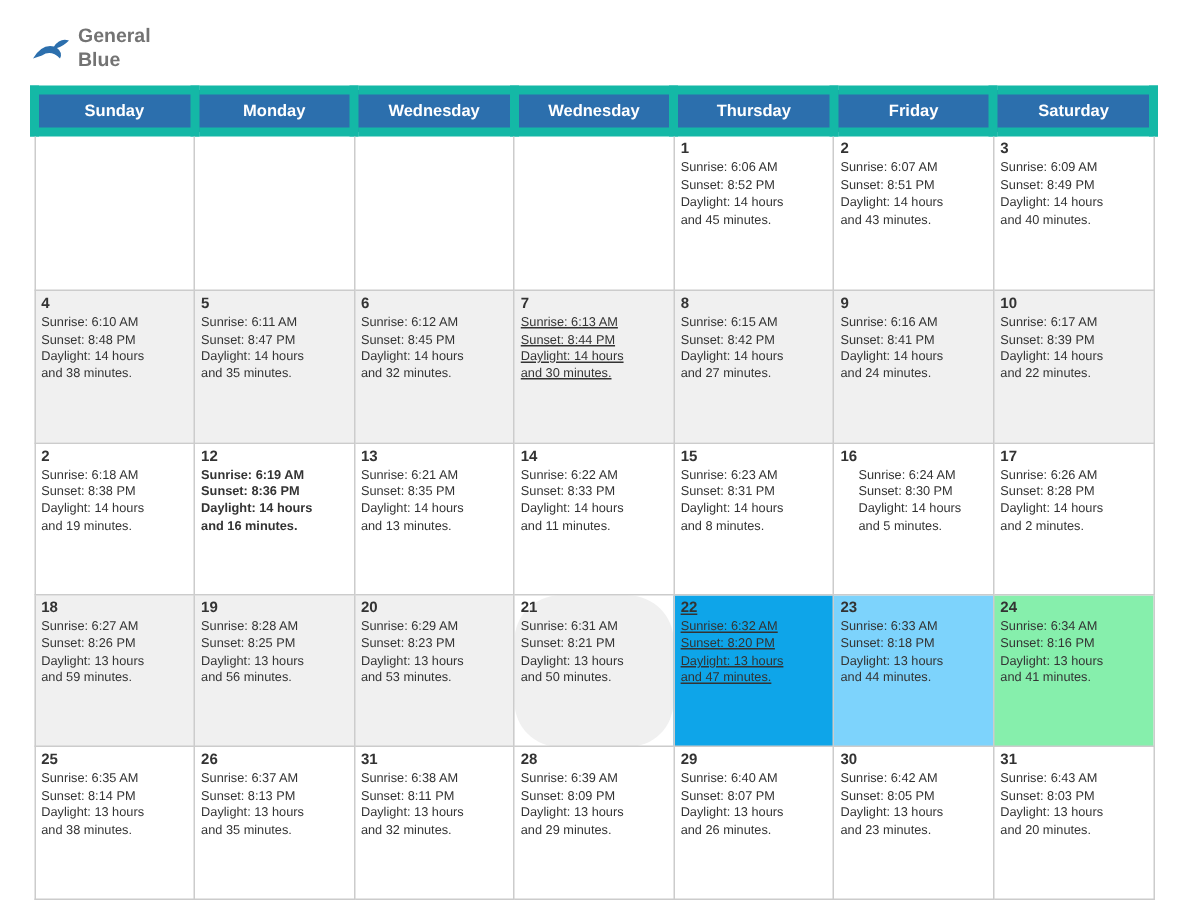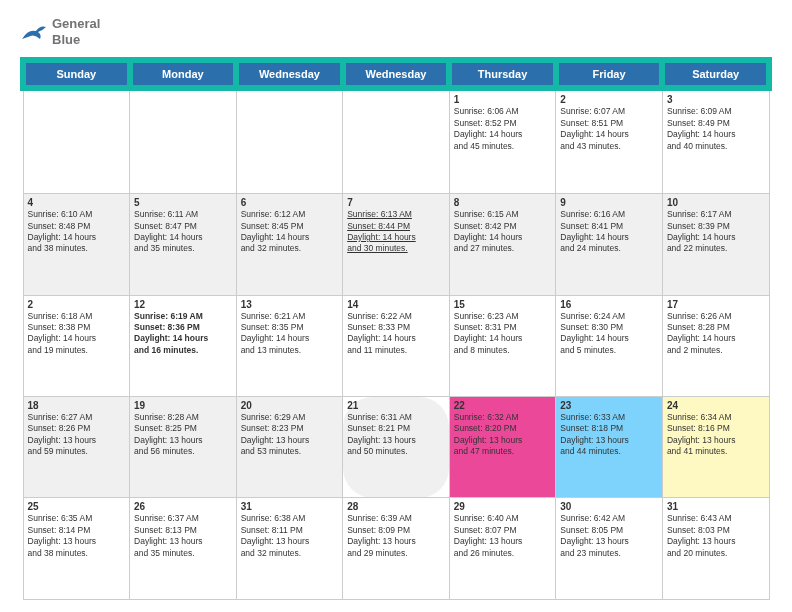--- a/index.html
+++ b/index.html
@@ -230,21 +230,21 @@
           </td>
           <td>
             <div class="day-number">15</div>
             <div class="day-info" style="white-space: pre-line;">Sunrise: 6:23 AM
 Sunset: 8:31 PM
 Daylight: 14 hours
 and 8 minutes.</div>
           </td>
           <td>
             <div class="day-number">16</div>
-            <div class="day-info" style="white-space: pre-line;">Sunrise: 6:24 AM
+            <div class="day-info" style="white-space: pre-line; margin-left: 12px;">Sunrise: 6:24 AM
 Sunset: 8:30 PM
 Daylight: 14 hours
 and 5 minutes.</div>
           </td>
           <td>
             <div class="day-number">17</div>
             <div class="day-info" style="white-space: pre-line;">Sunrise: 6:26 AM
 Sunset: 8:28 PM
 Daylight: 14 hours
 and 2 minutes.</div>
@@ -272,35 +272,35 @@
 Daylight: 13 hours
 and 53 minutes.</div>
           </td>
           <td style="background: rgb(240, 240, 240); border-radius: 30px;">
             <div class="day-number">21</div>
             <div class="day-info" style="white-space: pre-line;">Sunrise: 6:31 AM
 Sunset: 8:21 PM
 Daylight: 13 hours
 and 50 minutes.</div>
           </td>
-          <td style="background: #ec4899;">
+          <td style="background: #0ea5e9; text-decoration: underline;">
             <div class="day-number">22</div>
             <div class="day-info" style="white-space: pre-line;">Sunrise: 6:32 AM
 Sunset: 8:20 PM
 Daylight: 13 hours
 and 47 minutes.</div>
           </td>
           <td style="background: #7dd3fc;">
             <div class="day-number">23</div>
             <div class="day-info" style="white-space: pre-line;">Sunrise: 6:33 AM
 Sunset: 8:18 PM
 Daylight: 13 hours
 and 44 minutes.</div>
           </td>
-          <td style="background: #fef9c3;">
+          <td style="background: #86efac;">
             <div class="day-number">24</div>
             <div class="day-info" style="white-space: pre-line;">Sunrise: 6:34 AM
 Sunset: 8:16 PM
 Daylight: 13 hours
 and 41 minutes.</div>
           </td>
         </tr>
         <tr>
           <td>
             <div class="day-number">25</div>

